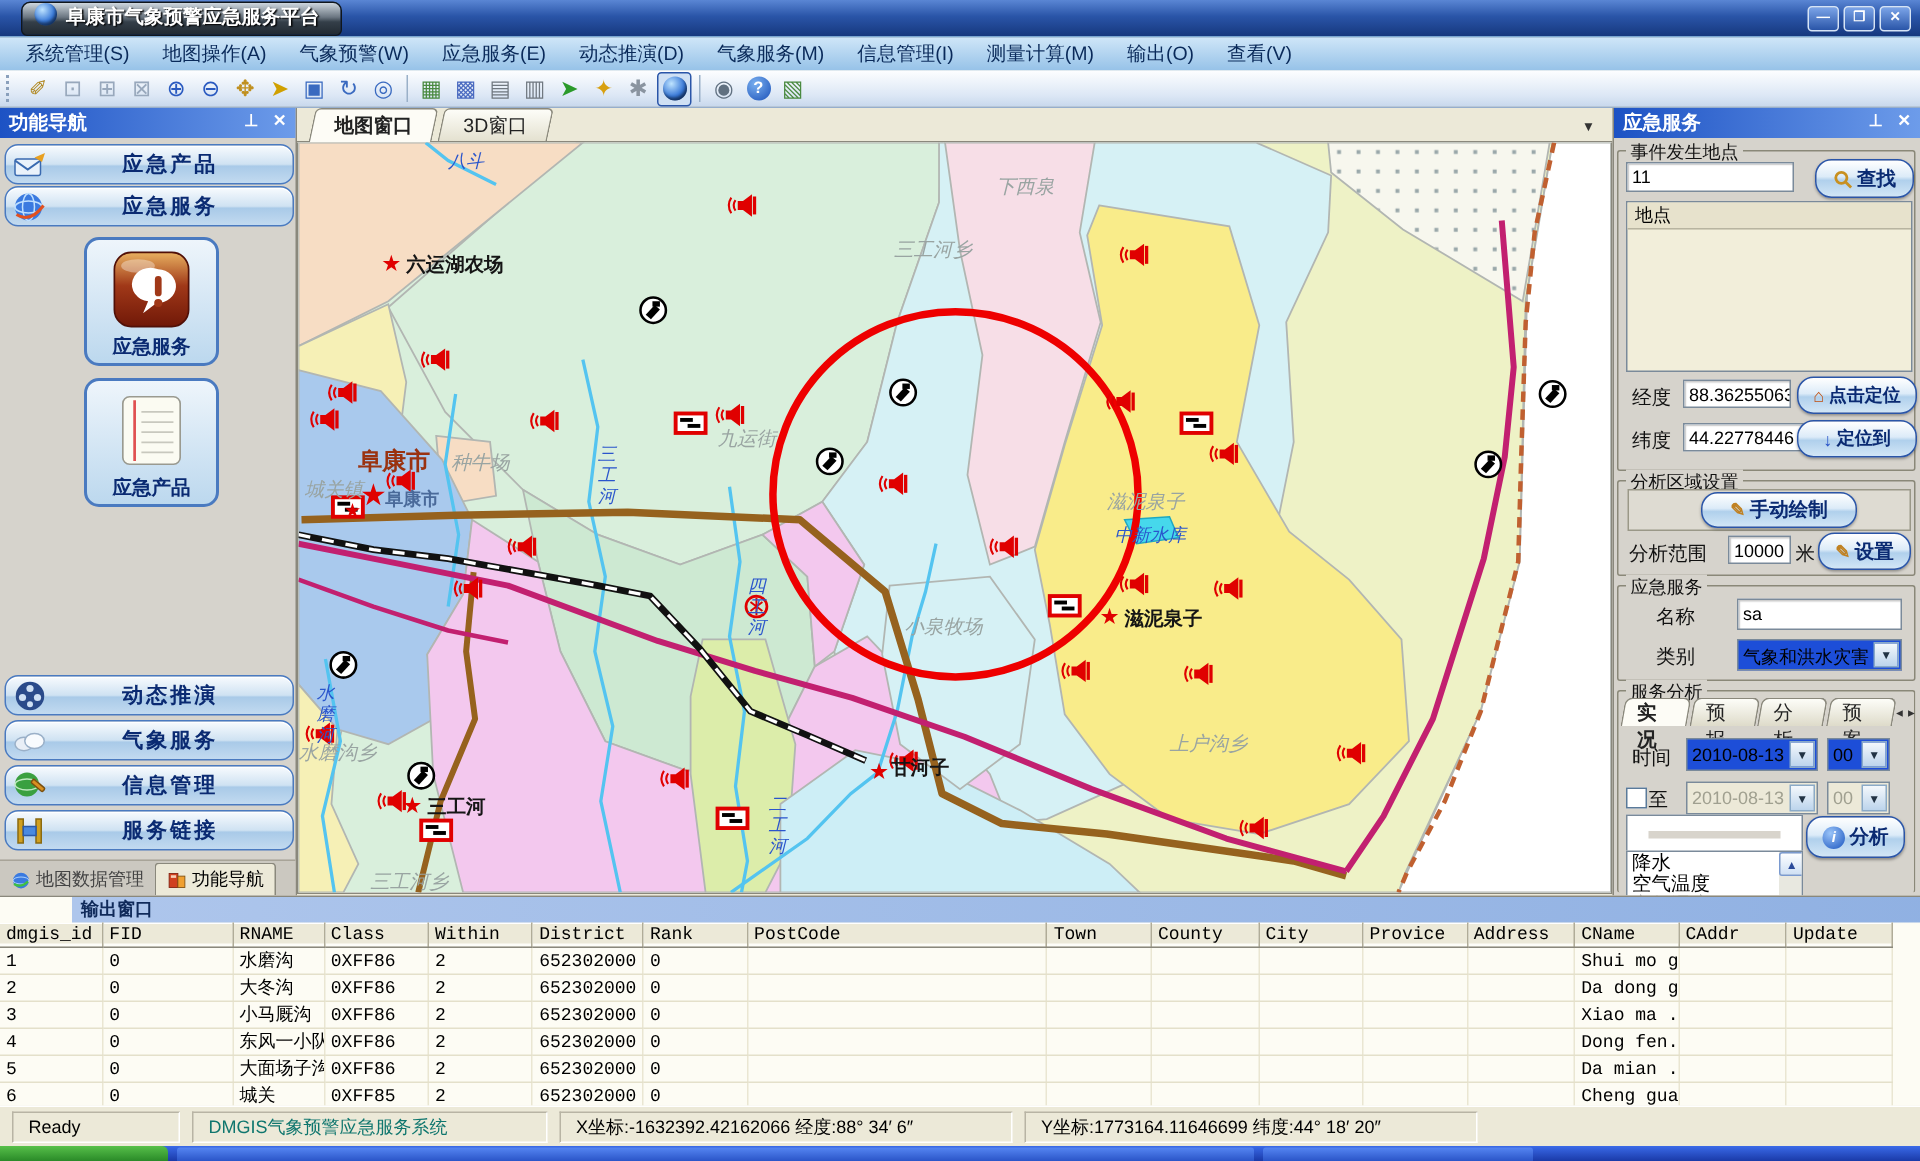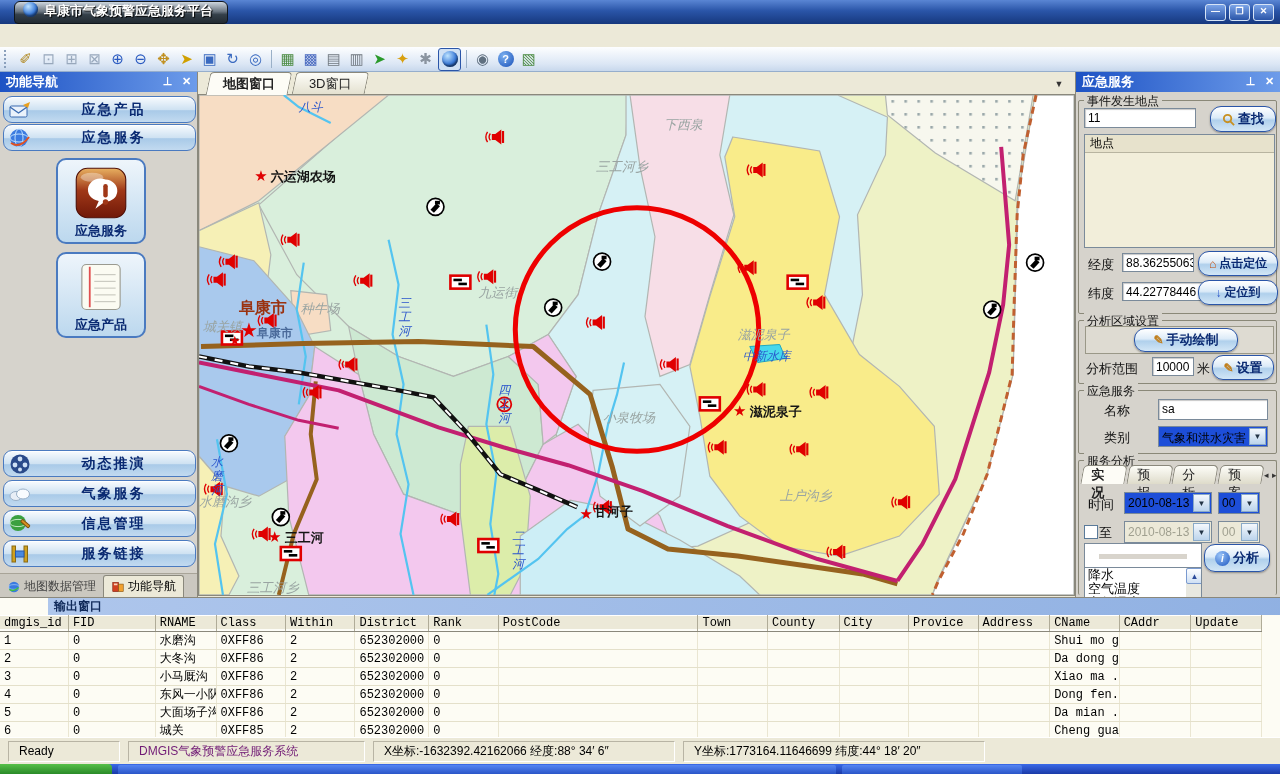--- a/index.html
+++ b/index.html
@@ -95,20 +95,32 @@
       <span class="globe-ico"></span>
       <span>阜康市气象预警应急服务平台</span>
     </div>
     <div class="win-btns">
       <div class="win-btn">—</div>
       <div class="win-btn">❐</div>
       <div class="win-btn">✕</div>
     </div>
   </div>
 
+  <div class="menubar" id="menubar">
+      <div class="menu-item">系统管理(S)</div>
+      <div class="menu-item">地图操作(A)</div>
+      <div class="menu-item">气象预警(W)</div>
+      <div class="menu-item">应急服务(E)</div>
+      <div class="menu-item">动态推演(D)</div>
+      <div class="menu-item">气象服务(M)</div>
+      <div class="menu-item">信息管理(I)</div>
+      <div class="menu-item">测量计算(M)</div>
+      <div class="menu-item">输出(O)</div>
+      <div class="menu-item">查看(V)</div>
+    </div>
 
   <div class="toolbar" id="toolbar">
       <div class="tb-grip"></div>
       <div class="tb-icon" style="color: rgb(176, 136, 32);">✐</div>
       <div class="tb-icon" style="color: rgb(152, 168, 188);">⊡</div>
       <div class="tb-icon" style="color: rgb(152, 168, 188);">⊞</div>
       <div class="tb-icon" style="color: rgb(152, 168, 188);">⊠</div>
       <div class="tb-icon" style="color: rgb(42, 90, 192);">⊕</div>
       <div class="tb-icon" style="color: rgb(42, 90, 192);">⊖</div>
       <div class="tb-icon" style="color: rgb(192, 144, 32);">✥</div>
@@ -802,21 +814,21 @@
             <td></td>
             <td></td>
           </tr>
         </tbody>
       </table>
 
   </div>
 
   <div class="statusbar" id="statusbar">
       <div class="sb-seg" style="color: rgb(0, 0, 0); min-width: 90px;">Ready</div>
-      <div class="sb-seg" style="color: #701a75; min-width: 215px;">DMGIS气象预警应急服务系统</div>
+      <div class="sb-seg" style="color: #0f766e; min-width: 215px;">DMGIS气象预警应急服务系统</div>
       <div class="sb-seg" style="color: rgb(0, 0, 0); min-width: 280px;">X坐标:-1632392.42162066 经度:88° 34′ 6″</div>
       <div class="sb-seg" style="color: rgb(0, 0, 0); min-width: 280px;">Y坐标:1773164.11646699 纬度:44° 18′ 20″</div>
     </div>
 
   <div class="taskstrip">
     <div class="ts-green"></div>
     <div class="ts-seg" style="left:118px;width:718px;"></div>
     <div class="ts-seg" style="left:842px;width:180px;"></div>
   </div>
 </div>

